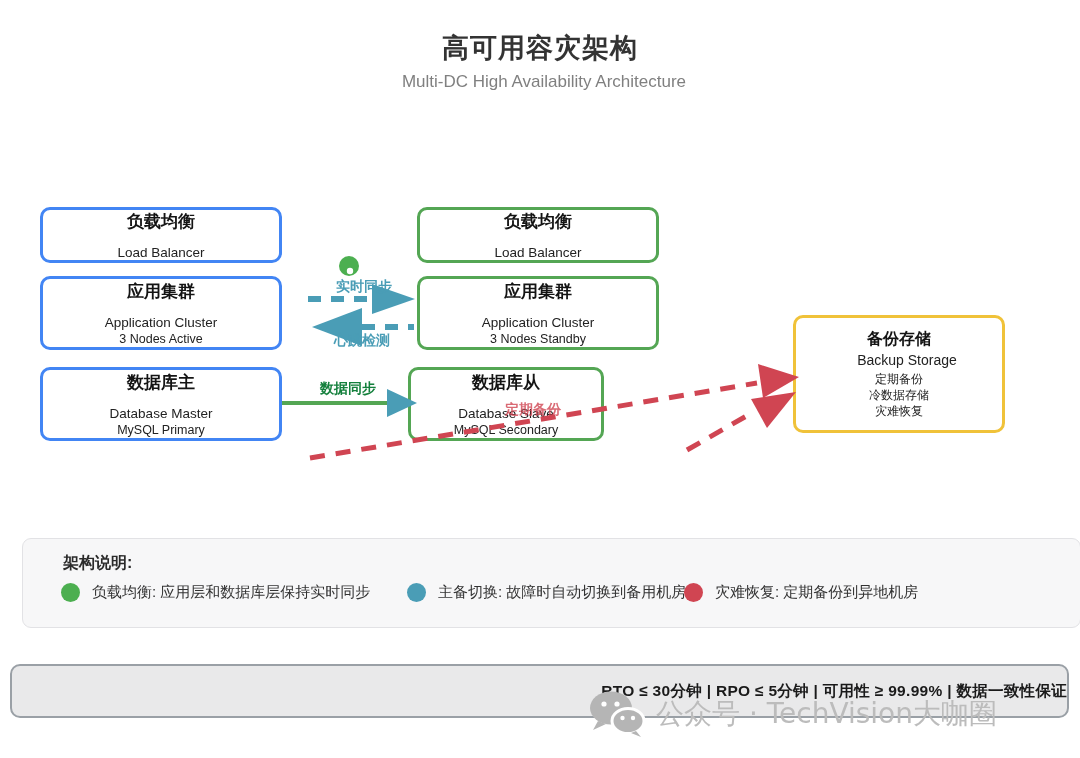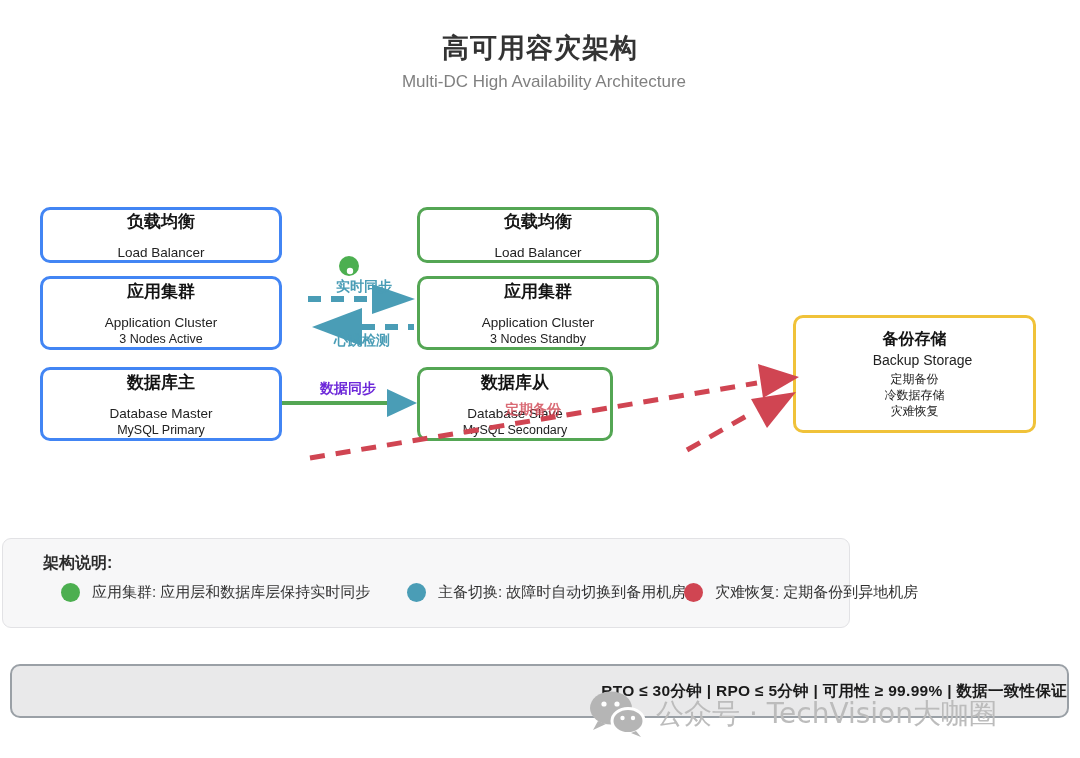--- a/index.html
+++ b/index.html
@@ -22,39 +22,39 @@
   .node .detail { font-size:12.5px; color:#222; margin-top:2px; }
   .blue   { border:3px solid #4285f4; }
   .green  { border:3px solid #54a654; }
   .yellow { border:3px solid #f0c239; }
 
   .n-lb1  { left:40px;  top:207px; width:242px; height:56px; }
   .n-app1 { left:40px;  top:276px; width:242px; height:74px; }
   .n-db1  { left:40px;  top:367px; width:242px; height:74px; }
   .n-lb2  { left:417px; top:207px; width:242px; height:56px; }
   .n-app2 { left:417px; top:276px; width:242px; height:74px; }
-  .n-db2  { left:417px; top:367px; width:196px; height:74px; }
-  .n-bak  { left:793px; top:315px; width:243px; height:118px; }
+  .n-db2  { left:408px; top:367px; width:196px; height:74px; }
+  .n-bak  { left:793px; top:315px; width:212px; height:118px; }
   .n-bak .zh { font-size:16px; }
   .n-bak .en { font-size:14px; margin-top:2px; margin-bottom:3px;padding-left:16px; }
   .n-bak .item { font-size:12px; color:#222; line-height:16px; }
 
   
   .wires { position:absolute; left:0; top:0; width:1080px; height:758px; z-index:2; pointer-events:none; }
   .edge-label { position:absolute; z-index:3; font-size:14px; font-weight:bold; white-space:nowrap; }
   .teal-label  { color:#4a9db6; }
-  .green-label { color:#6d28d9; }
+  .green-label { color:#15803d; }
   .red-label   { color:#d04552; opacity:.8; }
   .l-realtime { left:336px; top:278px; }
   .l-heartbeat{ left:334px; top:332px; }
   .l-datasync { left:320px; top:380px; }
   .l-backup   { left:505px; top:401px; }
 
   
-  .legend { position:absolute; left:2px; top:538px; width:848px; height:90px;
+  .legend { position:absolute; left:22px; top:538px; width:1059px; height:90px;
             background:#f7f7f8; border:1px solid #e2e2e5; border-radius:9px; z-index:1; }
   .legend .heading { position:absolute; left:40px; top:14px; font-size:16px; font-weight:bold; color:#2a2a2a; }
   .legend-item { position:absolute; display:flex; align-items:center; top:583px; z-index:2; }
   .legend-item .dot { width:19px; height:19px; border-radius:50%; margin-right:12px; flex:0 0 auto; }
   .legend-item .txt { font-size:15px; color:#333; white-space:nowrap; }
   .li-1 { left:61px; }
   .li-2 { left:407px; }
   .li-3 { left:684px; }
 
   
@@ -152,21 +152,21 @@
   <div class="edge-label teal-label l-realtime">实时同步</div>
   <div class="edge-label teal-label l-heartbeat">心跳检测</div>
   <div class="edge-label green-label l-datasync">数据同步</div>
   <div class="edge-label red-label l-backup">定期备份</div>
 
   <div class="legend">
     <div class="heading">架构说明:</div>
   </div>
   <div class="legend-item li-1">
     <span class="dot" style="background: rgb(76, 175, 80);"></span>
-    <span class="txt">应用集群: 应用层和数据库层保持实时同步</span>
+    <span class="txt">负载均衡: 应用层和数据库层保持实时同步</span>
   </div>
   <div class="legend-item li-2">
     <span class="dot" style="background: rgb(74, 157, 182);"></span>
     <span class="txt">主备切换: 故障时自动切换到备用机房</span>
   </div>
   <div class="legend-item li-3">
     <span class="dot" style="background: rgb(208, 69, 82);"></span>
     <span class="txt">灾难恢复: 定期备份到异地机房</span>
   </div>
 

